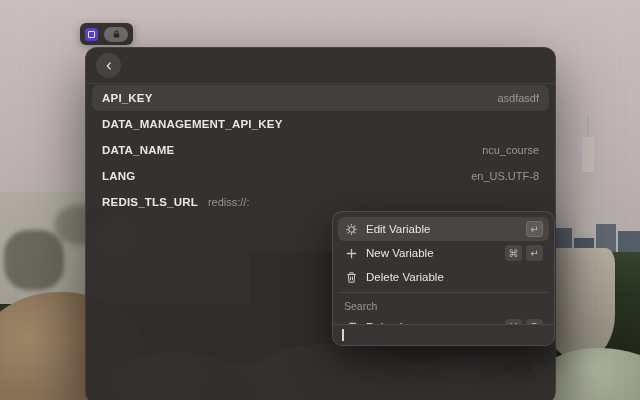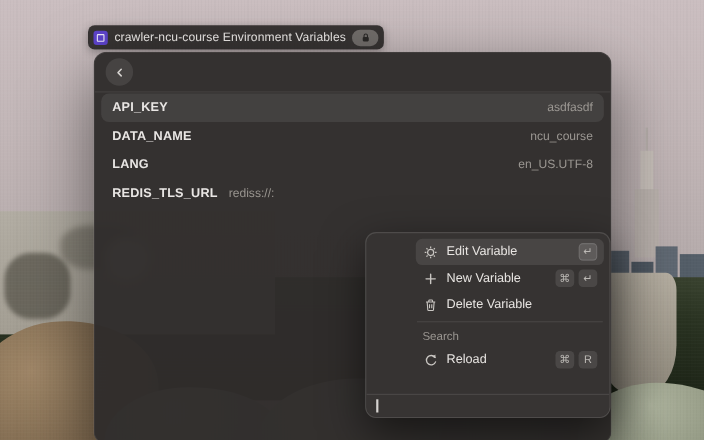--- a/index.html
+++ b/index.html
@@ -53,23 +53,23 @@
   .back-btn{width:25px;height:25px;border-radius:50%;background:rgba(255,255,255,.09);display:flex;align-items:center;justify-content:center;cursor:pointer;}
 
   .list{padding:1px 6px;}
   .row{height:26px;display:flex;align-items:center;padding:0 10px;border-radius:7px;}
   .row.selected{background:rgba(255,255,255,.08);}
   .row-title{font-size:11.5px;font-weight:600;color:#e9e6e4;white-space:nowrap;letter-spacing:.2px;}
   .row-sub{font-size:11px;color:#99958f;margin-left:10px;white-space:nowrap;}
   .row-val{font-size:11px;color:#9b9792;margin-left:auto;white-space:nowrap;}
 
   
-  .panel{position:absolute;left:332px;top:211px;width:223px;height:169px;border-radius:10px;
+  .panel{position:absolute;left:332px;top:211px;width:223px;height:135px;border-radius:10px;
     background:rgba(55,52,51,.99);border:1px solid rgba(255,255,255,.12);box-sizing:border-box;
-    box-shadow:0 14px 40px rgba(0,0,0,.55);overflow:hidden;padding-left:40px;}
+    box-shadow:0 14px 40px rgba(0,0,0,.55);overflow:hidden;}
   .panel-body{padding:5px 5px 0;}
   .action-row{height:24px;display:flex;align-items:center;gap:8px;padding:0 6px;border-radius:6px;}
   .action-row.selected{background:rgba(255,255,255,.09);}
   .action-icon{width:14px;display:flex;align-items:center;justify-content:center;flex:0 0 auto;}
   .action-label{font-size:11.5px;color:#e8e5e2;font-weight:500;white-space:nowrap;}
   .chips{margin-left:auto;display:flex;gap:4px;}
   .chip{min-width:17px;height:16px;padding:0 3px;border-radius:4px;background:rgba(255,255,255,.10);
     color:#bcb9b5;font-size:10px;display:flex;align-items:center;justify-content:center;box-sizing:border-box;}
   .action-row.selected .chip{background:rgba(255,255,255,.12);border:1px solid rgba(255,255,255,.12);}
   .panel-divider{height:1px;background:rgba(255,255,255,.09);margin:3px 1px;}
@@ -108,21 +108,20 @@
     <div class="rock rock4"></div>
     <div class="bird one"></div>
     <div class="bird two"></div>
     <div class="grain"></div>
   </div>
 
   <div class="badge">
     <span class="ext-icon">
         <i></i>
       </span>
-    <span class="badge-label">crawler-ncu-course Environment Variables</span>
     <span class="lock-pill">
       <svg width="11" height="11" viewBox="0 0 12 12">
         <rect x="3" y="5" width="6" height="4.4" rx="1" fill="#2a2827"></rect>
         <path d="M4.3 5 V3.8 a1.7 1.7 0 0 1 3.4 0 V5" fill="none" stroke="#2a2827" stroke-width="1.1"></path>
       </svg>
     </span>
   </div>
 
   <div class="window">
     <div class="win-header">
@@ -133,20 +132,25 @@
       </div>
     </div>
 
     <div class="list">
       <div class="row selected">
         <span class="row-title">API_KEY</span>
         <span class="row-sub"></span>
         <span class="row-val">asdfasdf</span>
       </div>
       <div class="row">
+        <span class="row-title">DATA_MANAGEMENT_API_KEY</span>
+        <span class="row-sub"></span>
+        <span class="row-val"></span>
+      </div>
+      <div class="row">
         <span class="row-title">DATA_NAME</span>
         <span class="row-sub"></span>
         <span class="row-val">ncu_course</span>
       </div>
       <div class="row">
         <span class="row-title">LANG</span>
         <span class="row-sub"></span>
         <span class="row-val">en_US.UTF-8</span>
       </div>
       <div class="row">

